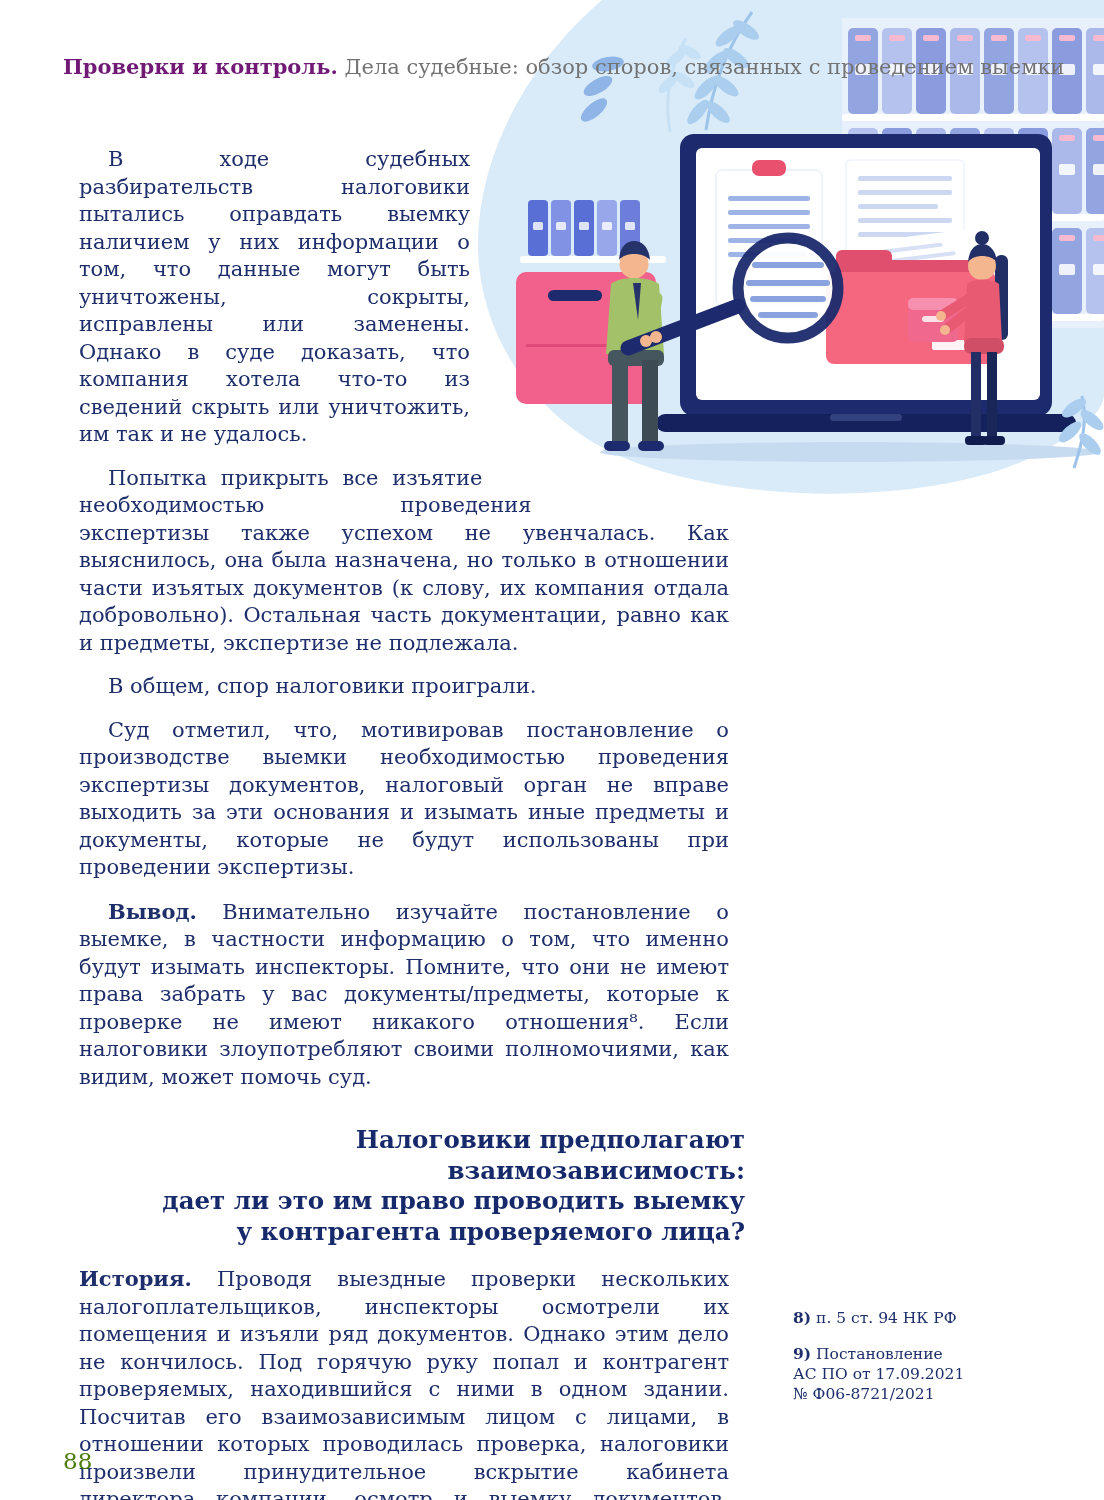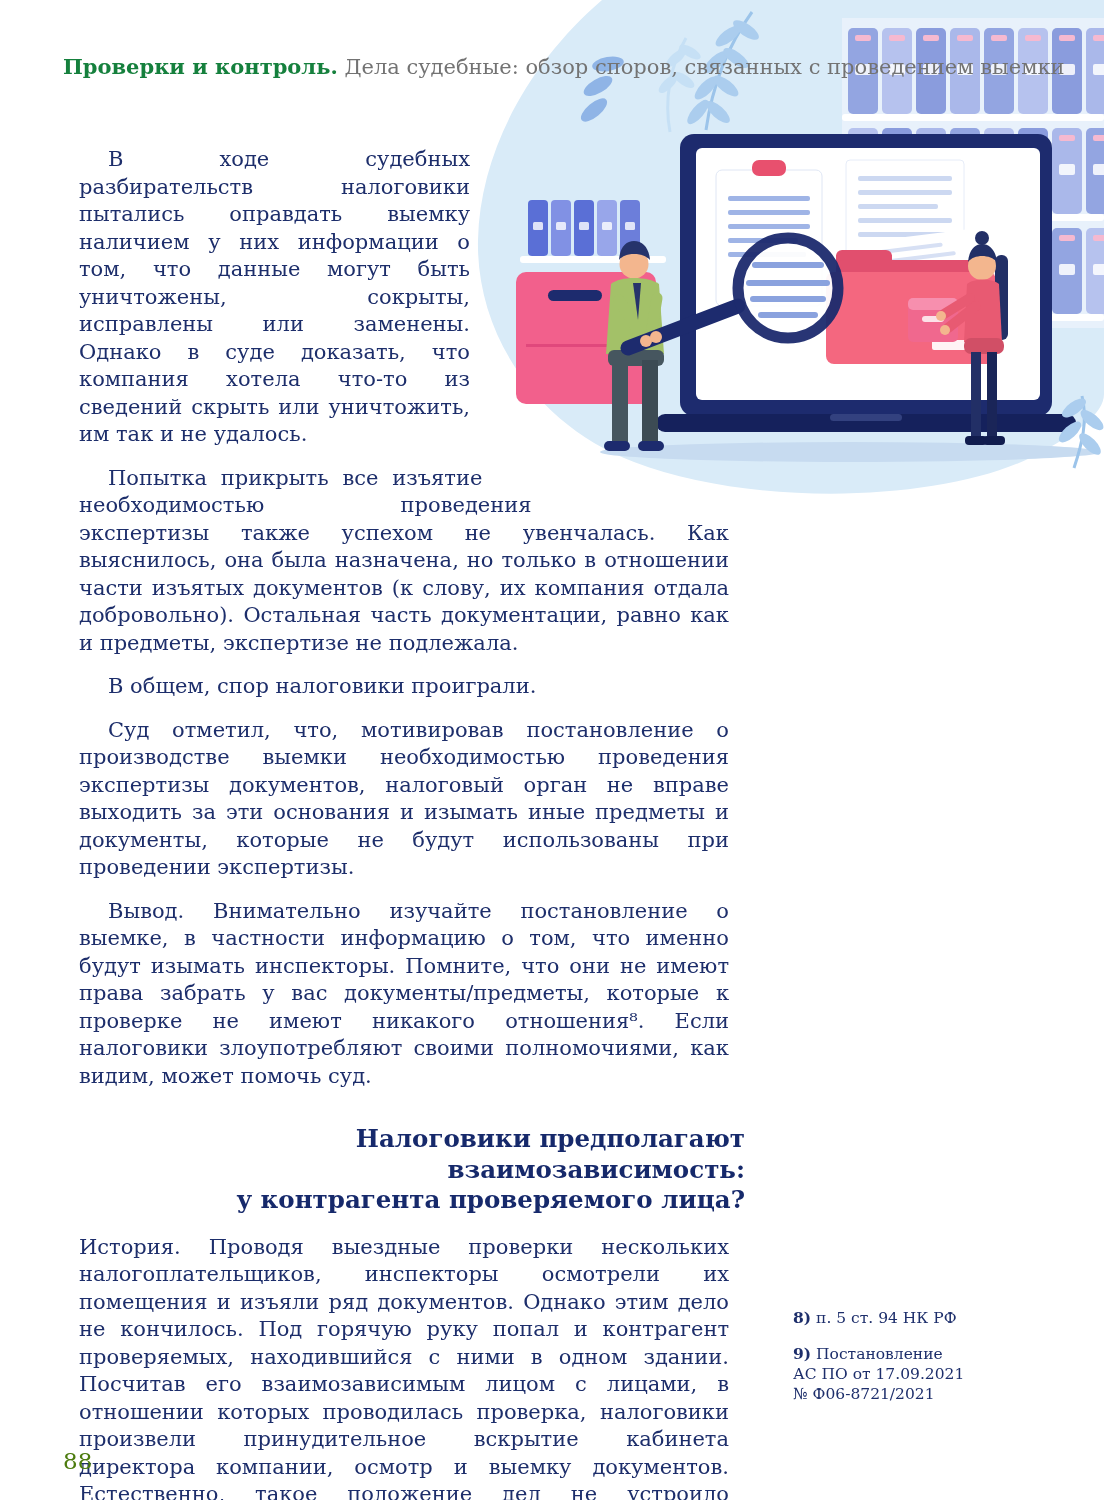--- a/index.html
+++ b/index.html
@@ -15,21 +15,21 @@
   }
   
   .kicker {
     position: absolute;
     left: 63px;
     top: 54px;
     font-size: 21px;
     z-index: 3;
     white-space: nowrap;
   }
-  .kicker .rubric { font-weight: bold; color: #15803d; }
+  .kicker .rubric { font-weight: bold; color: #701a75; }
   .kicker .kicker-title { font-weight: normal; color: #737373; }
 
   
   .illustration {
     position: absolute;
     left: 470px;
     top: 0;
     width: 634px;
     height: 505px;
     z-index: 1;
@@ -48,21 +48,21 @@
   }
   .float-spacer {
     float: right;
     width: 275px;
     height: 380px;
     shape-outside: polygon(6% 0%, 100% 0%, 100% 100%, 40% 100%, 3% 85%, 0% 45%, 2% 12%);
     shape-margin: 8px;
   }
   p.para { margin: 16px; }
   p.indent { text-indent: 29px; }
-  .lead { font-weight: normal; }
+  .lead { font-weight: bold; }
 
   h2.section-heading {
     margin: 34px 0 18px 0;
     font-size: 24.5px;
     line-height: 30.5px;
     font-weight: bold;
     color: #16296b;
     text-align: right;
     text-indent: 0;
   }
@@ -292,20 +292,21 @@
     <div class="float-spacer"></div>
 
     <p class="para indent"><span>В ходе судебных разбирательств налоговики пытались оправдать выемку наличием у них информации о том, что данные могут быть уничтожены, сокрыты, исправлены или заменены. Однако в суде доказать, что компания хотела что-то из сведений скрыть или уничтожить, им так и не удалось.</span></p>
     <p class="para indent"><span>Попытка прикрыть все изъятие необходимостью проведения экспертизы также успехом не увенчалась. Как выяснилось, она была назначена, но только в отношении части изъятых документов (к слову, их компания отдала добровольно). Остальная часть документации, равно как и предметы, экспертизе не подлежала.</span></p>
     <p class="para indent"><span>В общем, спор налоговики проиграли.</span></p>
     <p class="para indent"><span>Суд отметил, что, мотивировав постановление о производстве выемки необходимостью проведения экспертизы документов, налоговый орган не вправе выходить за эти основания и изымать иные предметы и документы, которые не будут использованы при проведении экспертизы.</span></p>
     <p class="para indent"><span class="lead">Вывод.</span> <span>Внимательно изучайте постановление о выемке, в частности информацию о том, что именно будут изымать инспекторы. Помните, что они не имеют права забрать у вас документы/предметы, которые к проверке не имеют никакого отношения⁸. Если налоговики злоупотребляют своими полномочиями, как видим, может помочь суд.</span></p>
 
     <h2 class="section-heading">
       <span class="hline">Налоговики предполагают взаимозависимость:</span>
+      <span class="hline">дает ли это им право проводить выемку</span>
       <span class="hline">у контрагента проверяемого лица?</span>
     </h2>
 
     <p class="para"><span class="lead">История.</span> <span>Проводя выездные проверки нескольких налогоплательщиков, инспекторы осмотрели их помещения и изъяли ряд документов. Однако этим дело не кончилось. Под горячую руку попал и контрагент проверяемых, находившийся с ними в одном здании. Посчитав его взаимозависимым лицом с лицами, в отношении которых проводилась проверка, налоговики произвели принудительное вскрытие кабинета директора компании, осмотр и выемку документов. Естественно, такое положение дел не устроило контрагента, и он обратился в суд с заявлением о признании выемки незаконной⁹.</span></p>
     <p class="para indent"><span>Рассматривая дело об «изъятии не у тех», суд установил, что в отношении компании-контрагента:</span></p>
 
   </main>
 
   <aside class="footnotes">
     <p class="fn"><b>8)</b> <span>п. 5 ст. 94 НК РФ</span></p>

